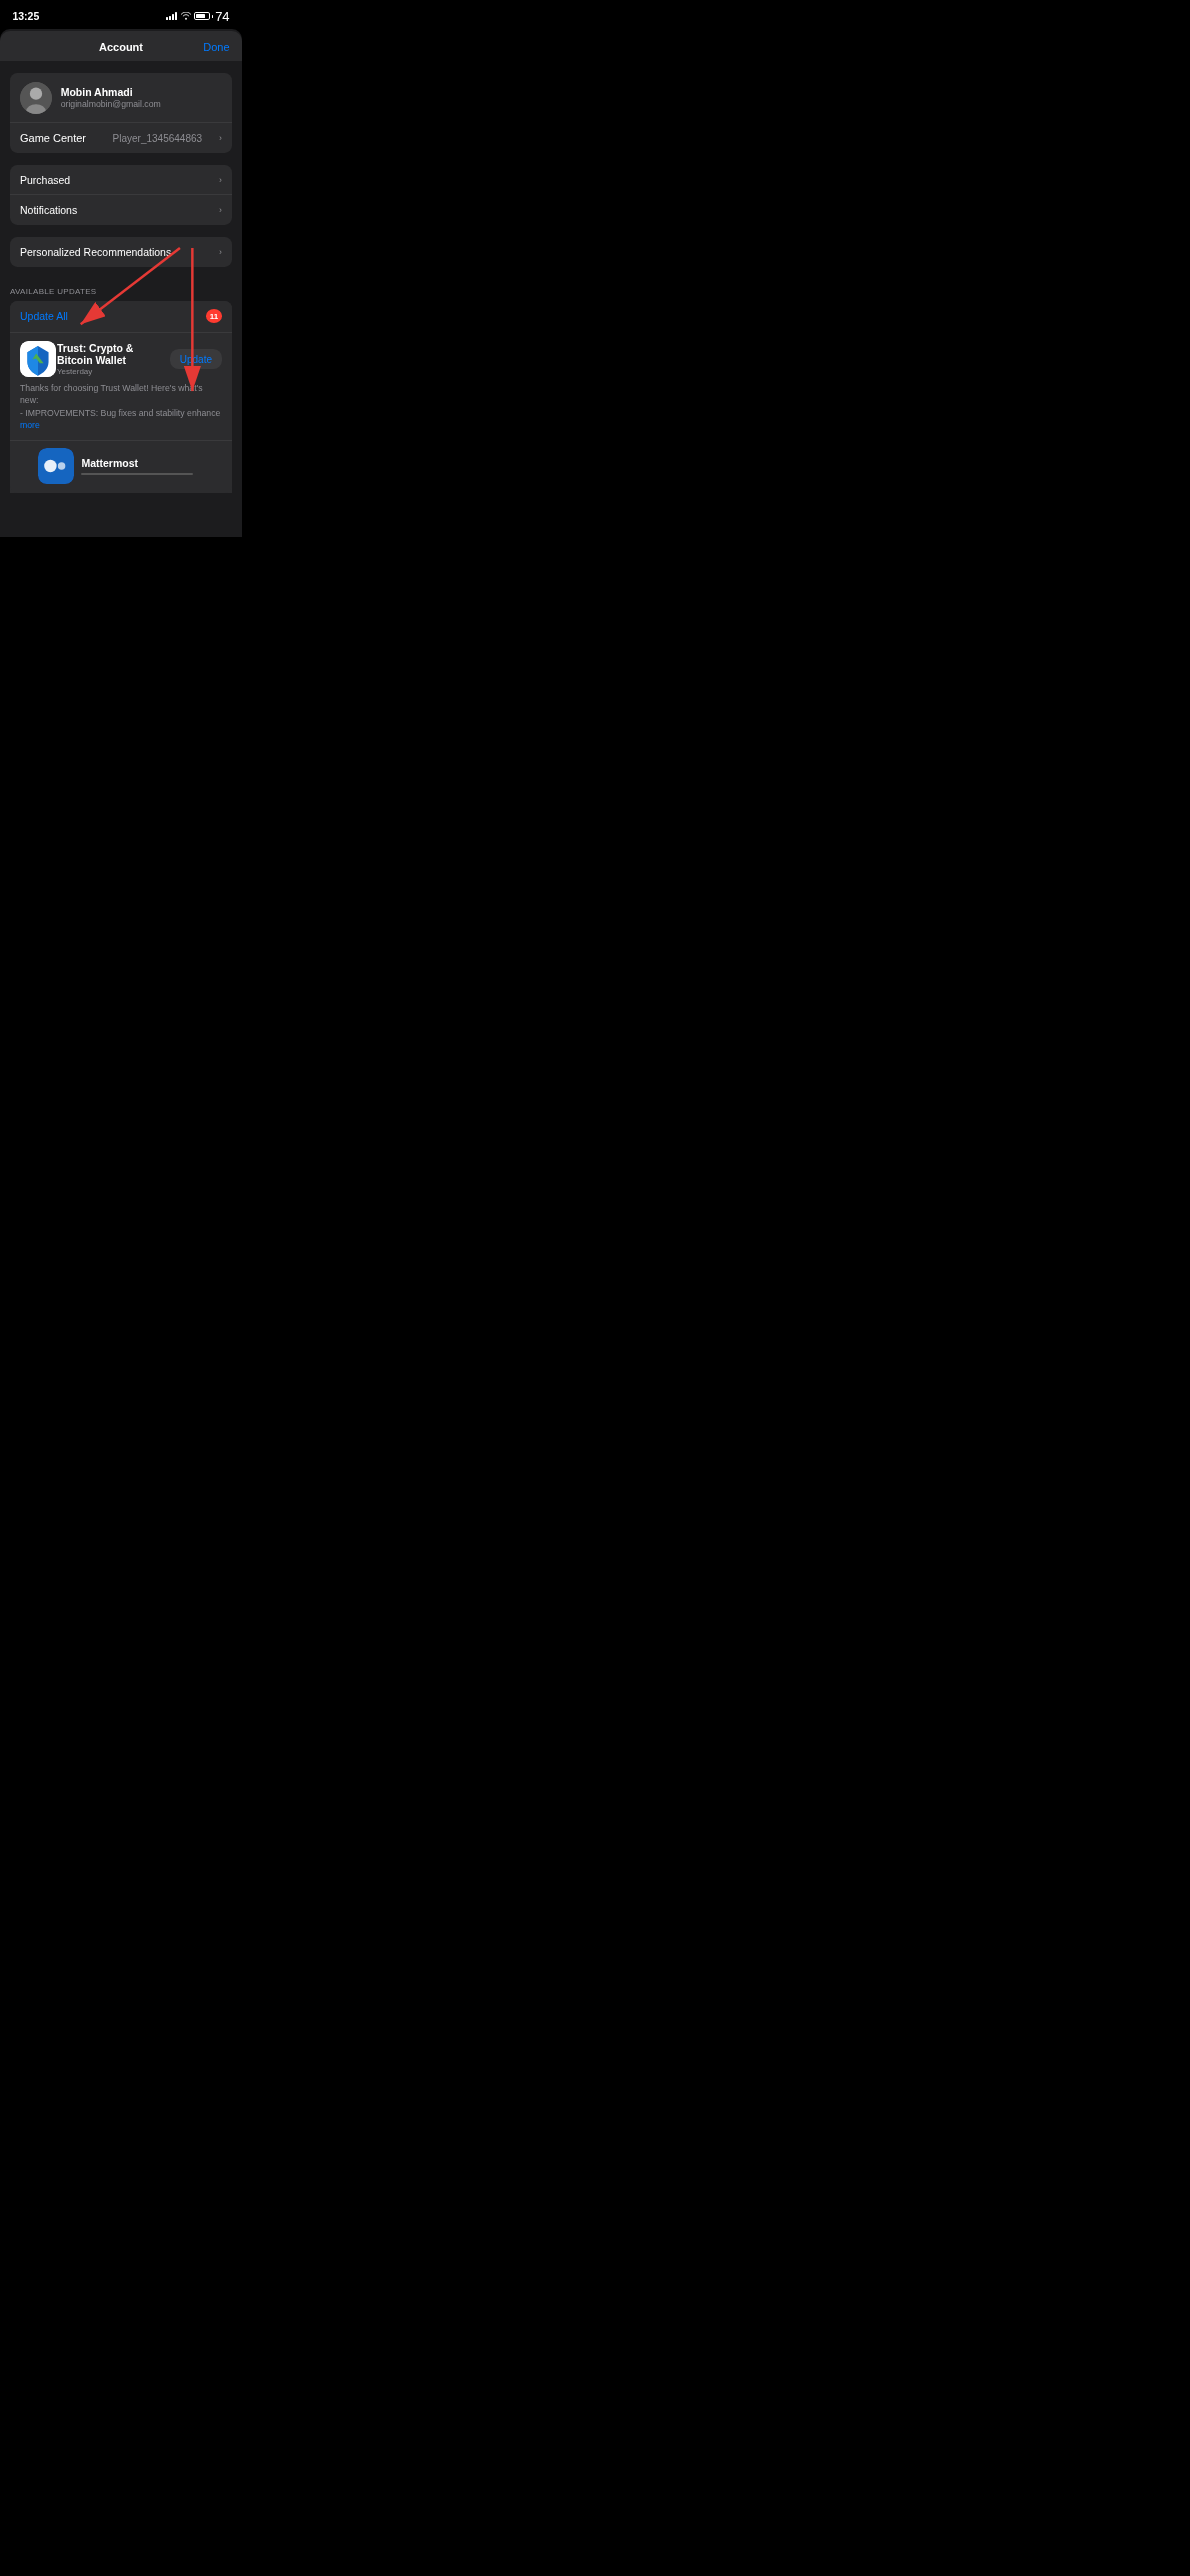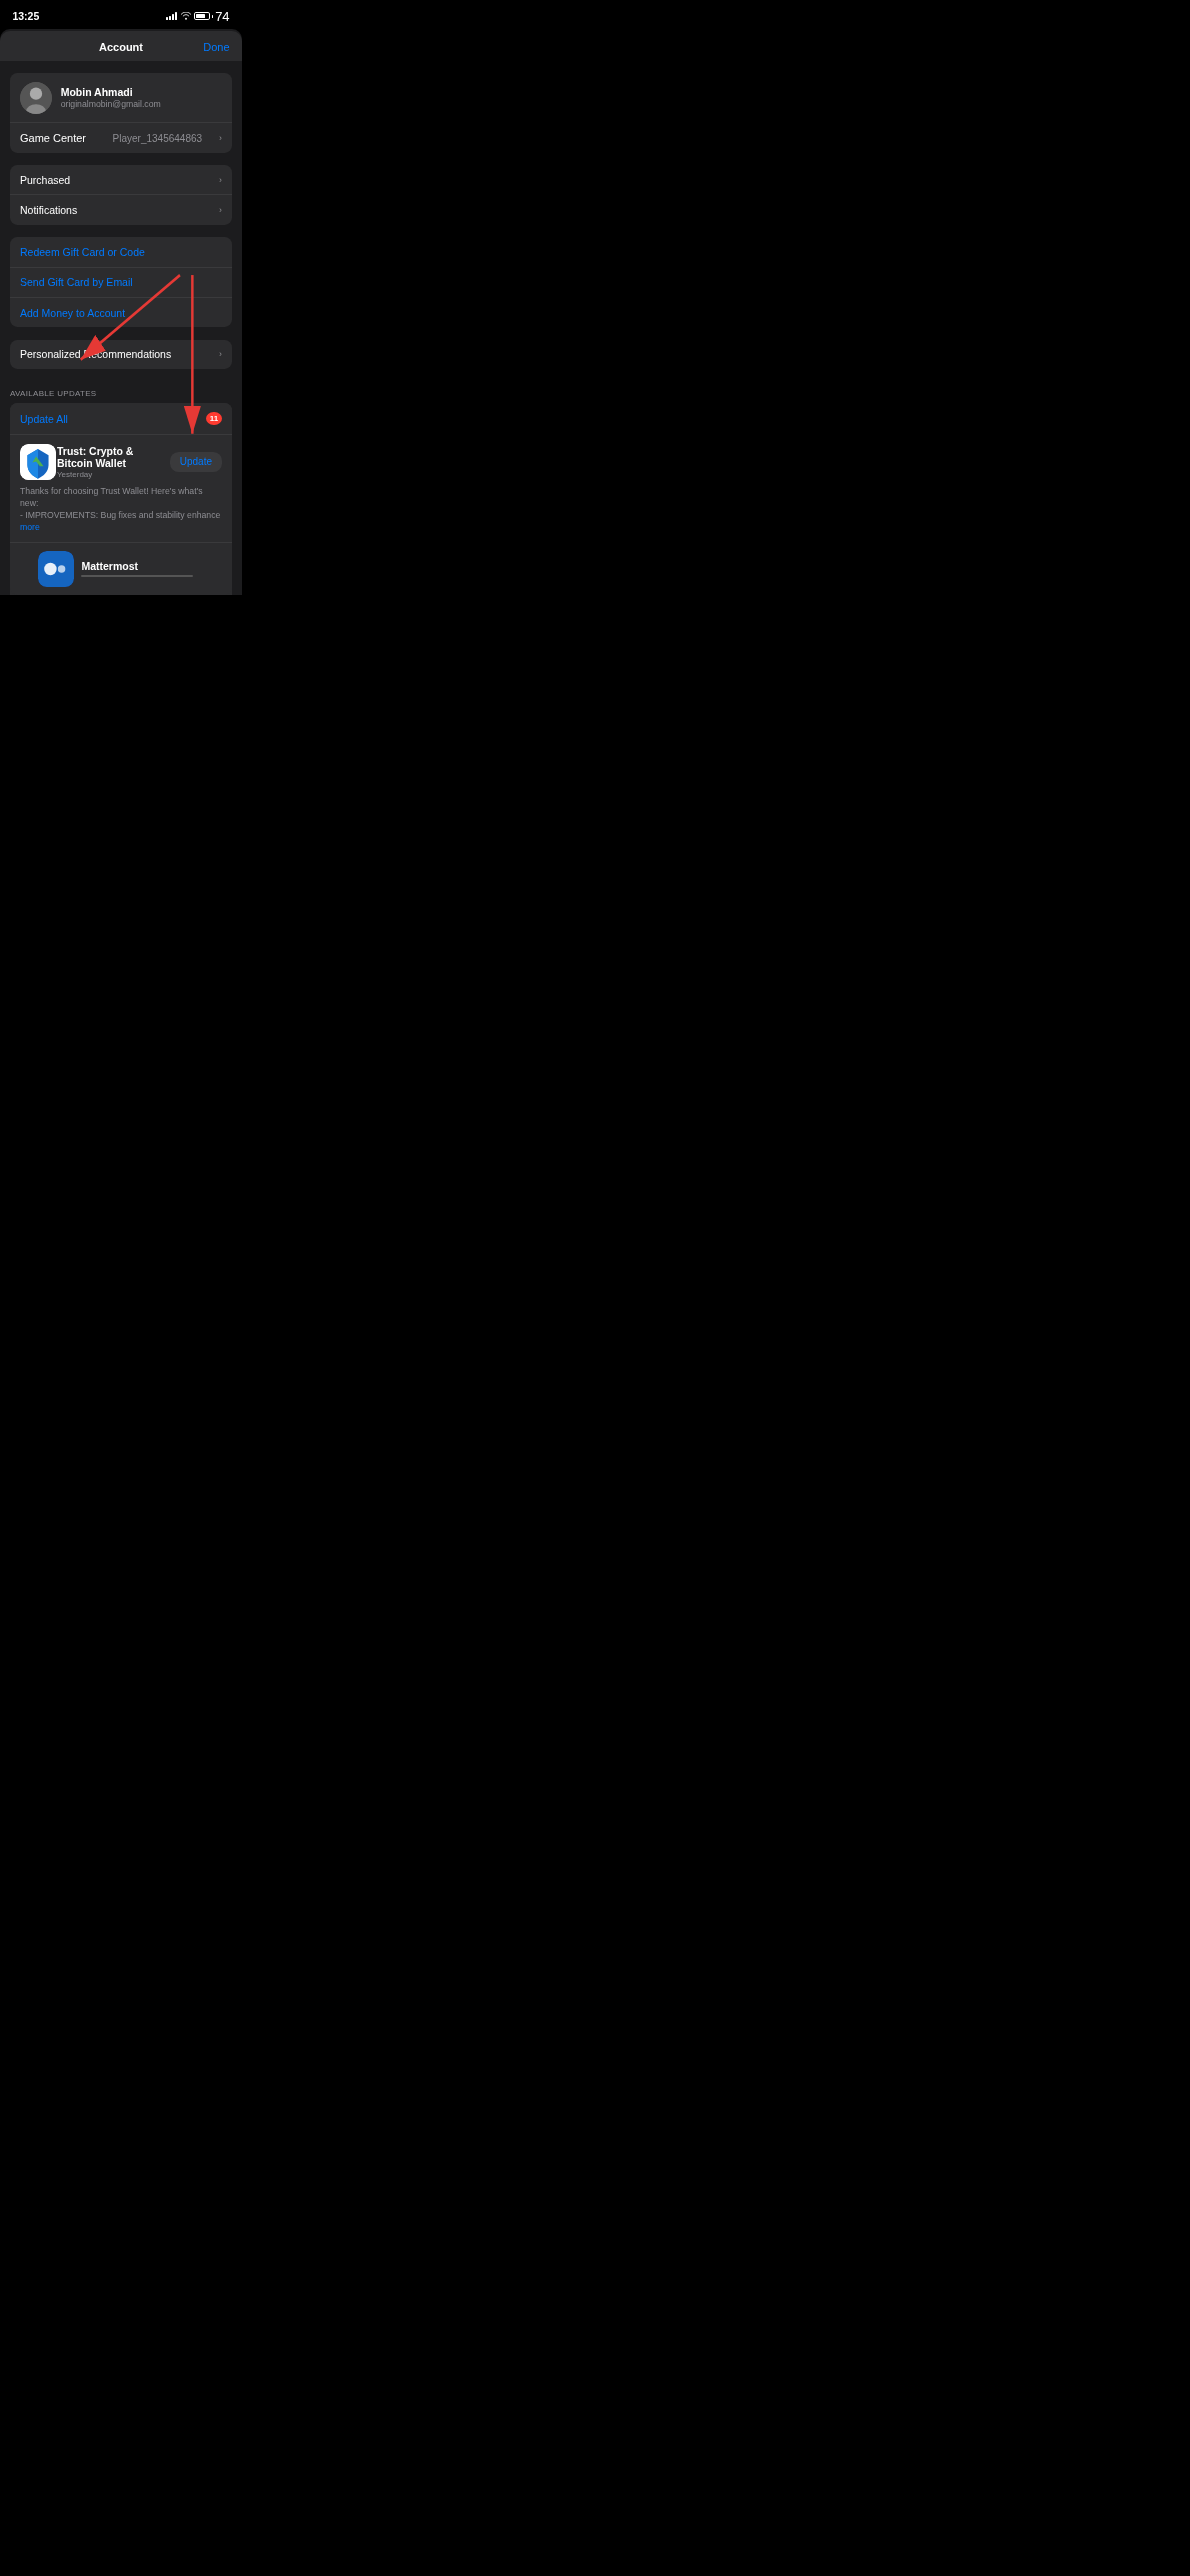--- a/index.html
+++ b/index.html
@@ -374,31 +374,20 @@
       <div class="list-row">
         <span>Purchased</span>
         <span class="chevron">›</span>
       </div>
       <div class="list-row">
         <span>Notifications</span>
         <span class="chevron">›</span>
       </div>
     </div>
 
-    <div class="section" style="margin-top:12.4px;">
-      <div class="link-row">
-        <span>Redeem Gift Card or Code</span>
-      </div>
-      <div class="link-row">
-        <span>Send Gift Card by Email</span>
-      </div>
-      <div class="link-row">
-        <span>Add Money to Account</span>
-      </div>
-    </div>
 
     <div class="section" style="margin-top:12.4px;">
       <div class="list-row">
         <span>Personalized Recommendations</span>
         <span class="chevron">›</span>
       </div>
     </div>
 
     <div style="margin-top:15px;">
       <div class="section-label">AVAILABLE UPDATES</div>

